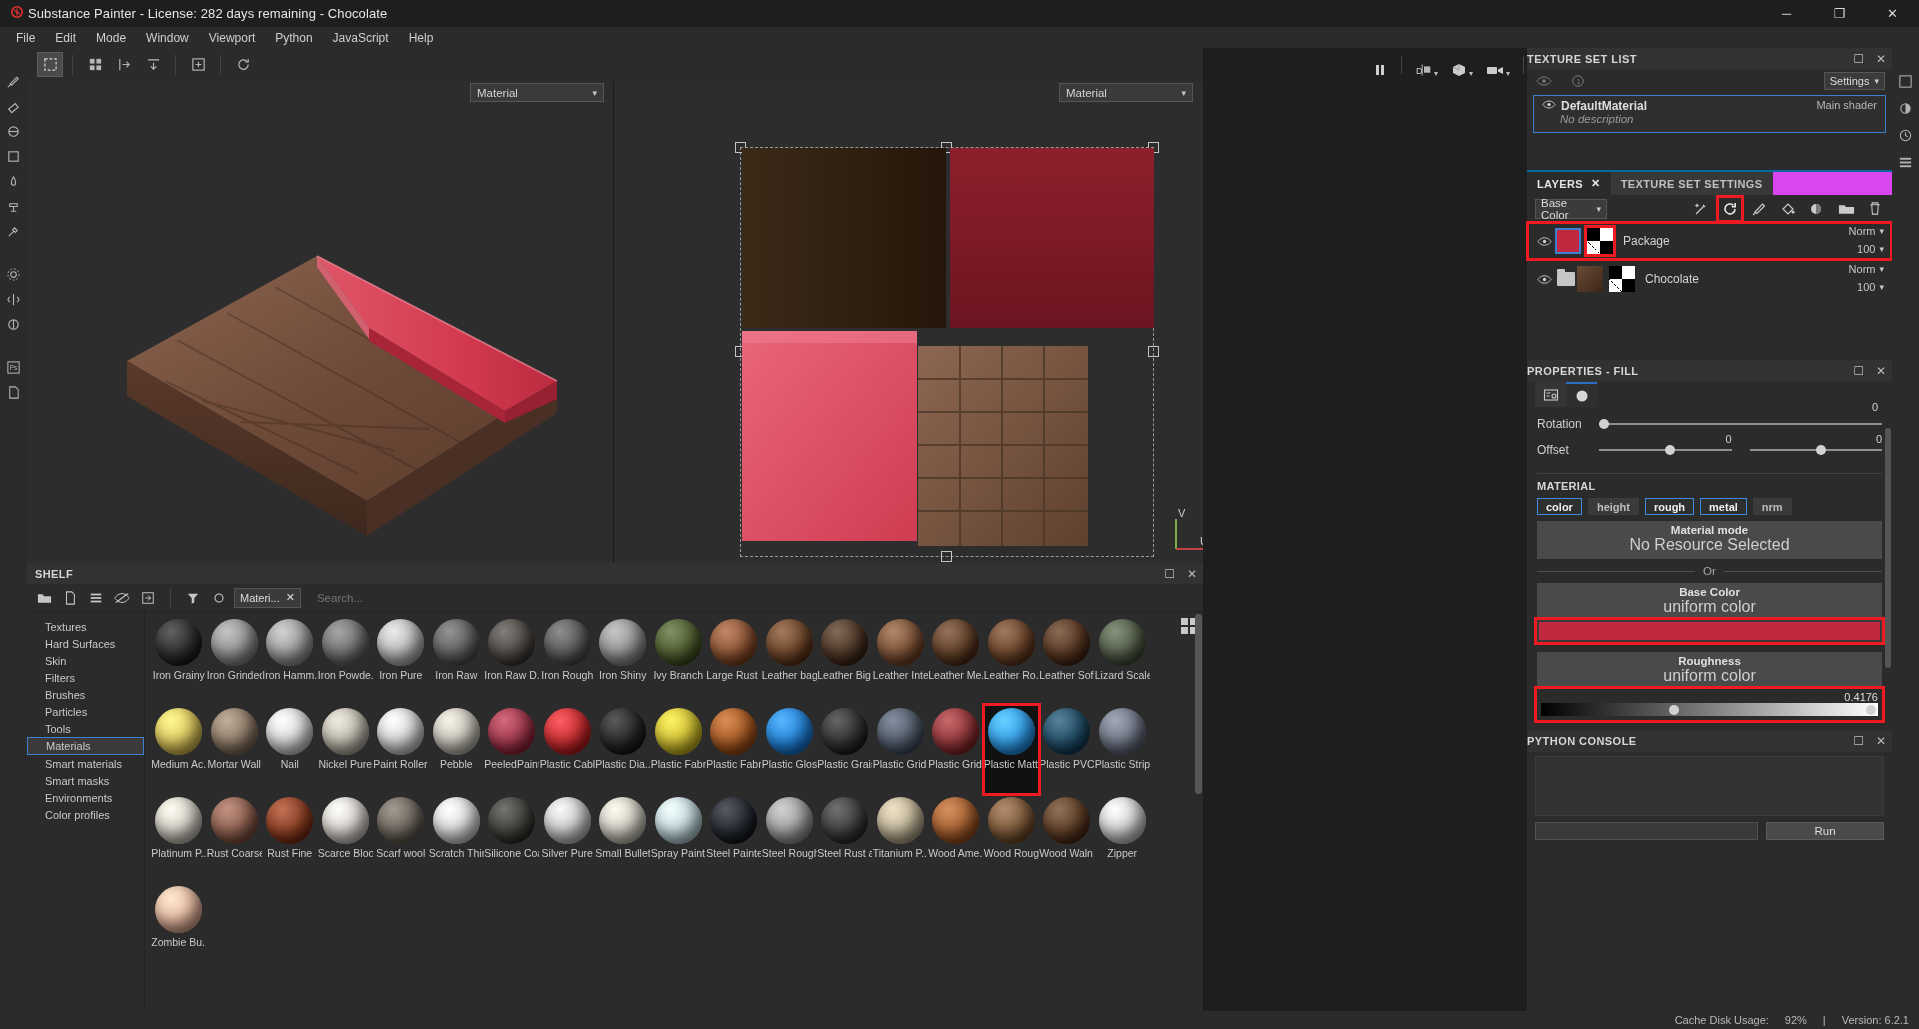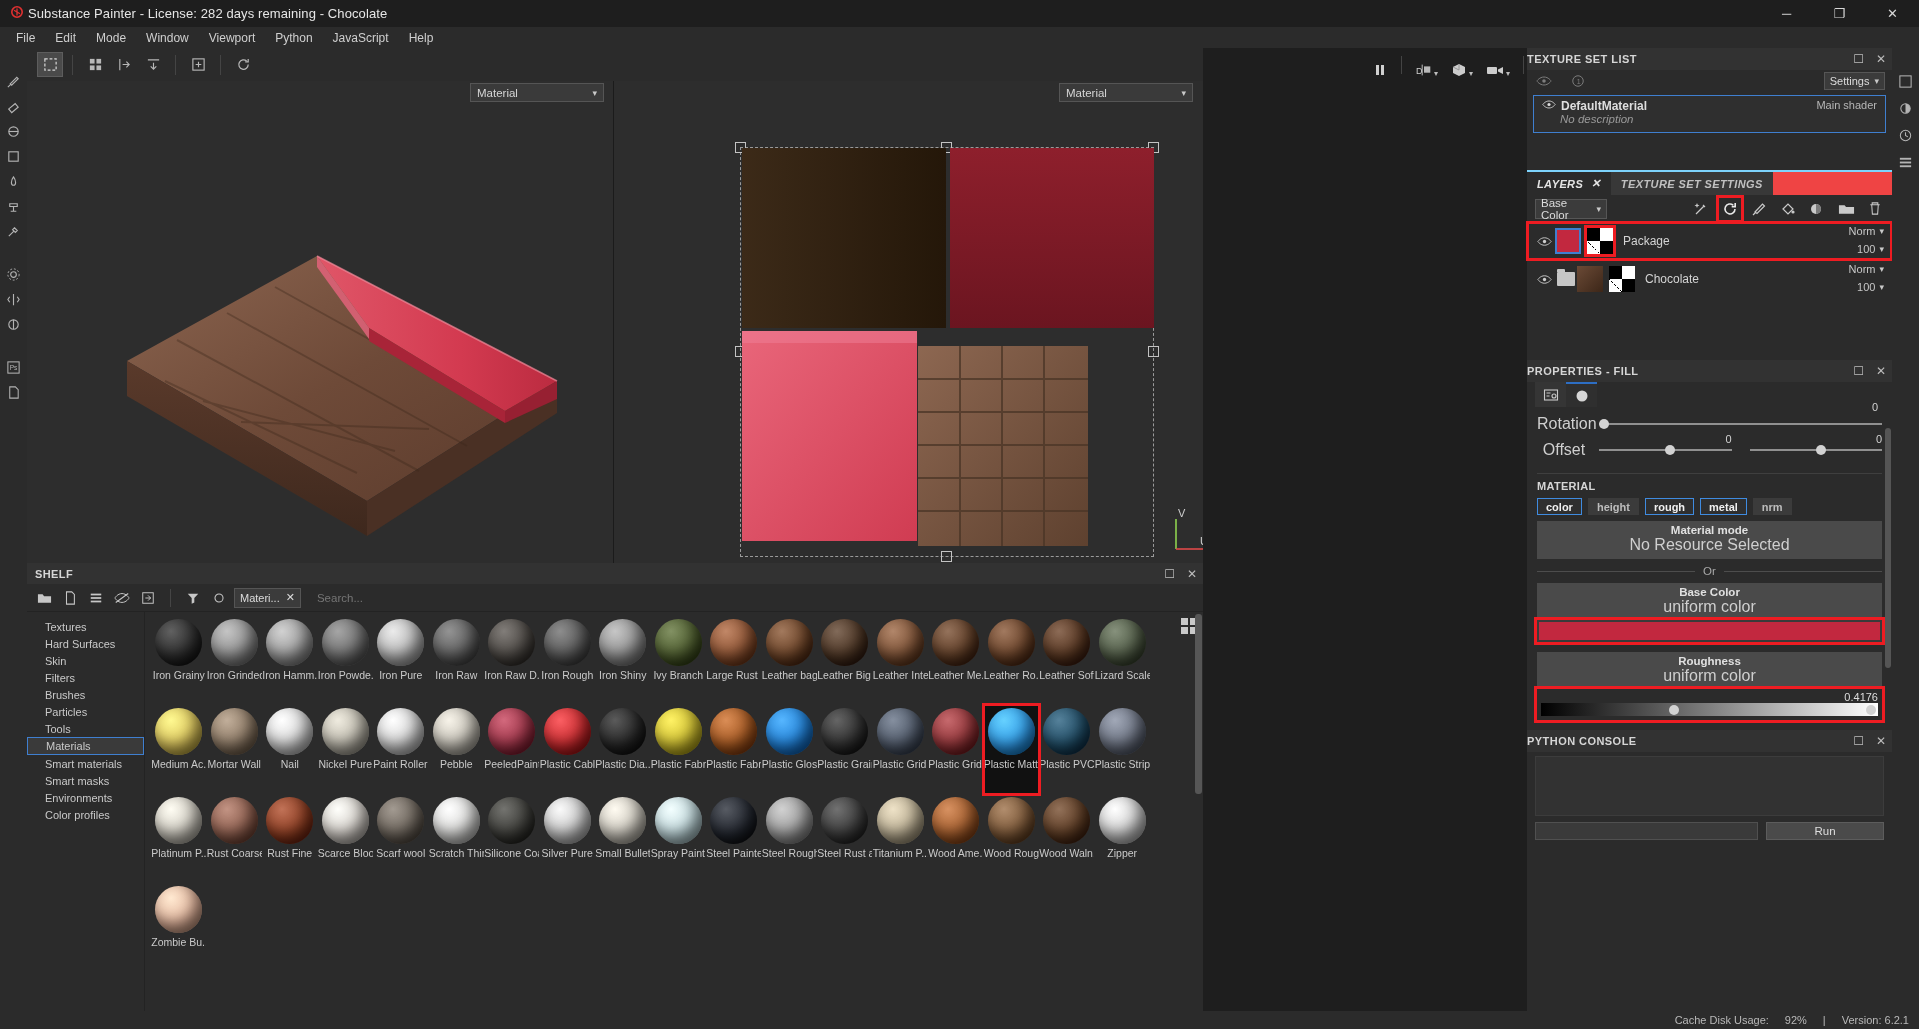--- a/index.html
+++ b/index.html
@@ -197,21 +197,21 @@
   }
   .ts-row {
     margin: 3px 6px 0 6px; height: 38px; background: #2f2f2f;
     border: 1px solid #3f7fd0; padding: 3px 8px; position: relative;
   }
   .ts-name { font-size: 12px; font-weight: bold; color: #dedede; }
   .ts-desc { font-size: 11.5px; font-style: italic; color: #9a9a9a; padding-left: 18px; }
   .ts-shader { position: absolute; right: 8px; top: 3px; font-size: 11px; color: #b6b6b6; }
 
   
-  .tabs { height: 25px; display: flex; background: #ef4444; border-top: 2px solid #7dd3fc; font-style: italic; }
+  .tabs { height: 25px; display: flex; background: #d946ef; border-top: 2px solid #0369a1; }
   .tab {
     display: flex; align-items: center; padding: 0 10px; font-size: 11px;
     font-weight: bold; letter-spacing: .4px; color: #cfcfcf; gap: 8px;
   }
   .tab.active { background: #2b2b2b; color: #e4e4e4; }
   .tab.inactive { background: #383838; color: #c0c0c0; }
 
   
   .layer-toolbar { height: 27px; display: flex; align-items: center; padding: 0 8px; position: relative; }
   .chan-combo {
@@ -247,21 +247,21 @@
 
   
   .props { position: absolute; left: 0; right: 0; }
   .prop-tabs { height: 25px; display: flex; padding-left: 8px; gap: 0; }
   .ptab {
     width: 31px; height: 25px; display: flex; align-items: center;
     justify-content: center; background: #353535; color: #c9c9c9;
   }
   .ptab.active { background: #2f2f2f; border-top: 2px solid #2d6ec4; }
   .slider-row { display: flex; align-items: center; height: 26px; padding: 0 10px; }
-  .slider-label { width: 62px; font-size: 16px; color: #cfcfcf; text-align: center; padding-right: 8px; }
+  .slider-label { width: 62px; font-size: 12px; color: #cfcfcf; text-align: left; padding-right: 8px; }
   .track { flex: 1; height: 2px; background: #909090; position: relative; }
   .knob {
     position: absolute; top: -4px; width: 10px; height: 10px;
     background: #d2d2d2; border-radius: 50%;
   }
   .val { position: absolute; font-size: 11px; color: #d2d2d2; }
   .sect-title { font-size: 11px; font-weight: bold; color: #d6d6d6; padding: 0 10px; letter-spacing: .3px; }
   .chan-btns { display: flex; gap: 6px; padding: 6px 10px 0 10px; }
   .chan-btn {
     height: 17px; padding: 0 8px; font-size: 11px; font-weight: bold;

